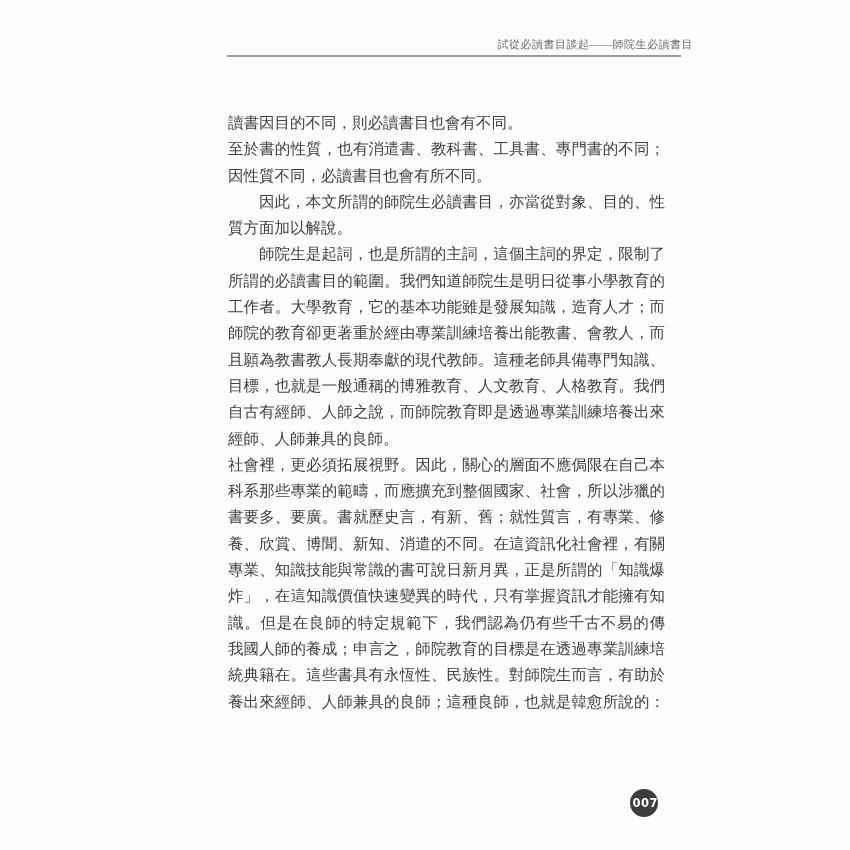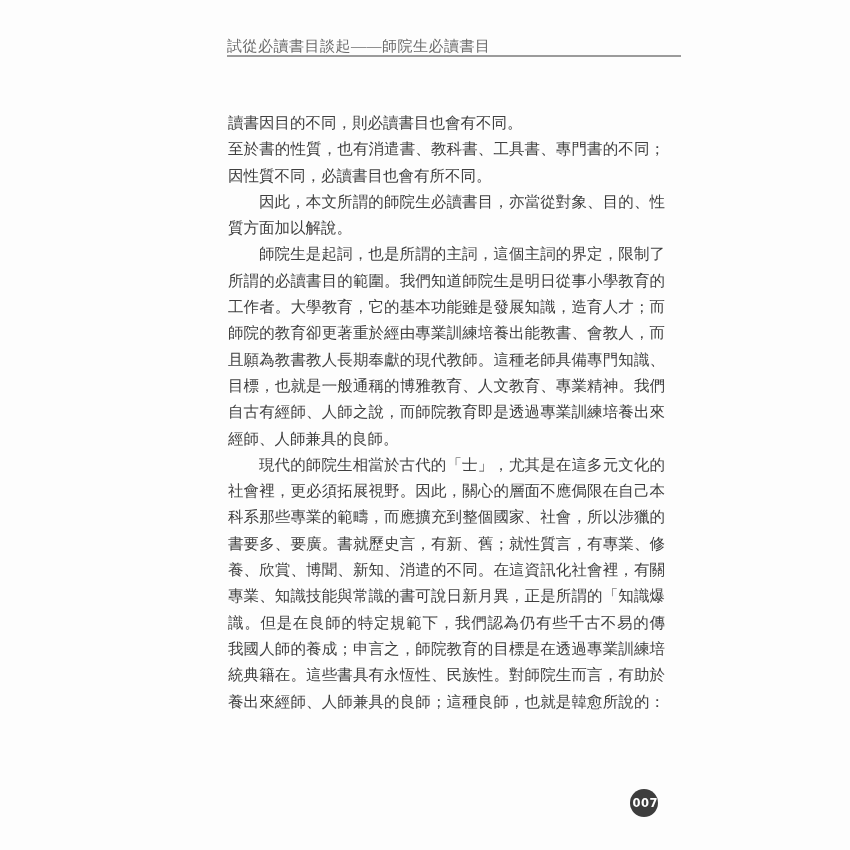--- a/index.html
+++ b/index.html
@@ -11,23 +11,24 @@
     position: relative;
     width: 850px;
     height: 850px;
     background: #fdfdfd;
     overflow: hidden;
     font-family: "Liberation Serif", "DejaVu Serif", serif;
   }
   .running-title {
     position: absolute;
     top: 37px;
-    left: 227px;
+    left: 239px;
     width: 454px;
-    font-size: 15px;
+    text-align: right;
+    font-size: 11px;
     letter-spacing: 0.5px;
     color: #6b6b6b;
     white-space: nowrap;
   }
   .header-rule {
     position: absolute;
     top: 55px;
     left: 227px;
     width: 454px;
     height: 2px;
@@ -88,29 +89,29 @@
     <div class="ln end">讀書因目的不同，則必讀書目也會有不同。</div>
     <div class="ln j">至於書的性質，也有消遣書、教科書、工具書、專門書的不同；</div>
     <div class="ln end">因性質不同，必讀書目也會有所不同。</div>
     <div class="ln j ind">因此，本文所謂的師院生必讀書目，亦當從對象、目的、性</div>
     <div class="ln end">質方面加以解說。</div>
     <div class="ln j ind">師院生是起詞，也是所謂的主詞，這個主詞的界定，限制了</div>
     <div class="ln j">所謂的必讀書目的範圍。我們知道師院生是明日從事小學教育的</div>
     <div class="ln j">工作者。大學教育，它的基本功能雖是發展知識，造育人才；而</div>
     <div class="ln j">師院的教育卻更著重於經由專業訓練培養出能教書、會教人，而</div>
     <div class="ln j">且願為教書教人長期奉獻的現代教師。這種老師具備專門知識、</div>
-    <div class="ln j">目標，也就是一般通稱的博雅教育、人文教育、專業精神。我們</div>
+    <div class="ln j">目標，也就是一般通稱的博雅教育、人文教育、人格教育。我們</div>
     <div class="ln j">自古有經師、人師之說，而師院教育即是透過專業訓練培養出來</div>
     <div class="ln end">經師、人師兼具的良師。</div>
-    <div class="ln j ind">現代的師院生相當於古代的「士」，尤其是在這多元文化的</div>
     <div class="ln j">社會裡，更必須拓展視野。因此，關心的層面不應侷限在自己本</div>
     <div class="ln j">科系那些專業的範疇，而應擴充到整個國家、社會，所以涉獵的</div>
     <div class="ln j">書要多、要廣。書就歷史言，有新、舊；就性質言，有專業、修</div>
     <div class="ln j">養、欣賞、博聞、新知、消遣的不同。在這資訊化社會裡，有關</div>
     <div class="ln j">專業、知識技能與常識的書可說日新月異，正是所謂的「知識爆</div>
+    <div class="ln j">炸」，在這知識價值快速變異的時代，只有掌握資訊才能擁有知</div>
     <div class="ln j">識。但是在良師的特定規範下，我們認為仍有些千古不易的傳</div>
     <div class="ln j">我國人師的養成；申言之，師院教育的目標是在透過專業訓練培</div>
     <div class="ln j">統典籍在。這些書具有永恆性、民族性。對師院生而言，有助於</div>
     <div class="ln j">養出來經師、人師兼具的良師；這種良師，也就是韓愈所說的：</div>
   </div>
 
   <div class="page-num-badge">
     <span>007</span>
   </div>
 

